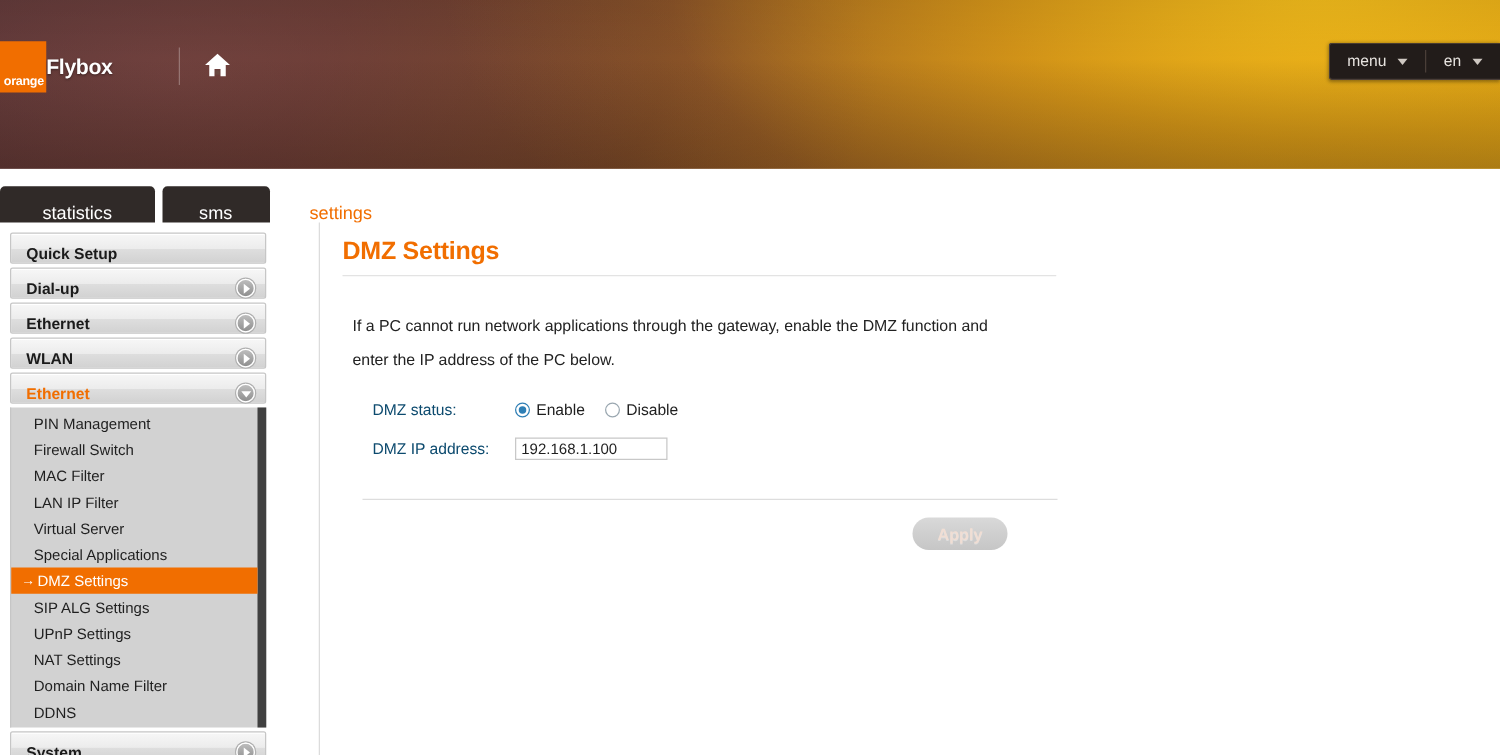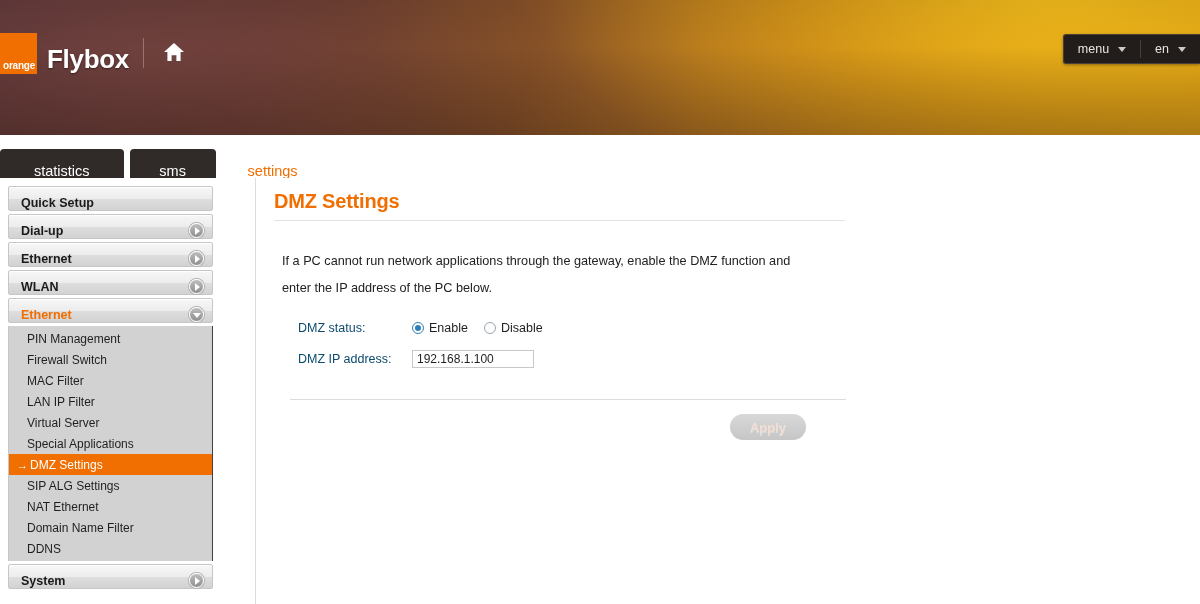--- a/index.html
+++ b/index.html
@@ -36,23 +36,23 @@
   }
   .logo-text {
     position: absolute; left: 3px; bottom: 3px;
     color: #ffffff;
     font-size: 10px;
     font-weight: bold;
     letter-spacing: -0.2px;
     line-height: 11px;
   }
   .brand {
-    position: absolute; left: 47px; top: 44px;
+    position: absolute; left: 37px; top: 44px;
     color: #ffffff;
-    font-size: 26px;
+    font-size: 17px;
     font-weight: bold;
     letter-spacing: -0.3px;
     text-shadow: 0 1px 2px rgba(0,0,0,0.45);
   }
   .head-divider {
     position: absolute; left: 143px; top: 38px;
     width: 1px; height: 30px;
     background: rgba(255,255,255,0.28);
   }
   .home-icon {
@@ -155,21 +155,21 @@
     width: 0; height: 0;
     border-left: 4px solid transparent;
     border-right: 4px solid transparent;
     border-top: 5px solid #ffffff;
     margin-top: 2px;
   }
 
   .submenu {
     background: #d2d2d2;
     border-left: 1px solid #c6c6c6;
-    border-right: 1px solid #404040;
+    border-right: 7px solid #404040;
     margin-bottom: 3px;
     padding: 2px 0 2px 0;
   }
   .sub-item {
     height: 21px;
     display: flex; align-items: center;
     padding-left: 18px;
     font-size: 12px;
     color: #1f1f1f;
   }
@@ -393,21 +393,25 @@
         <div class="sub-item selected">
           <span class="arrow-prefix">→</span>
           <span>DMZ Settings</span>
         </div>
         <div class="sub-item">
 
           <span>SIP ALG Settings</span>
         </div>
         <div class="sub-item">
 
-          <span>NAT Ethernet</span>
+          <span>UPnP Settings</span>
+        </div>
+        <div class="sub-item">
+
+          <span>NAT Settings</span>
         </div>
         <div class="sub-item">
 
           <span>Domain Name Filter</span>
         </div>
         <div class="sub-item">
 
           <span>DDNS</span>
         </div>
       </div>

